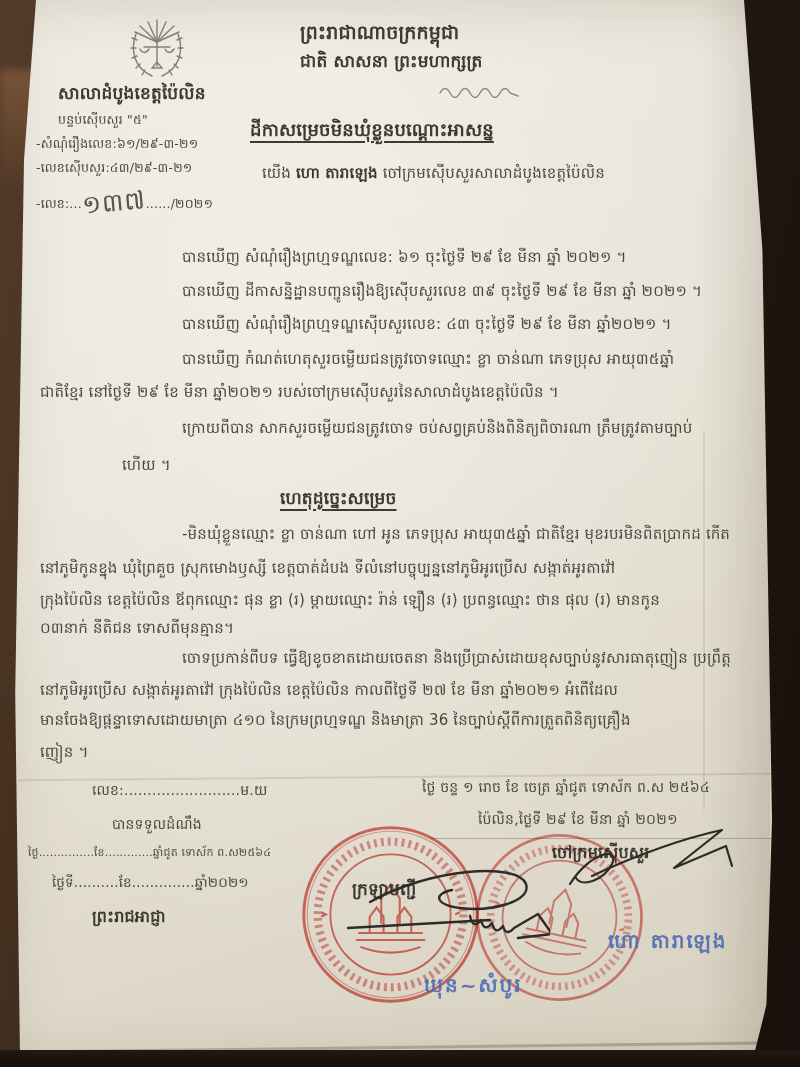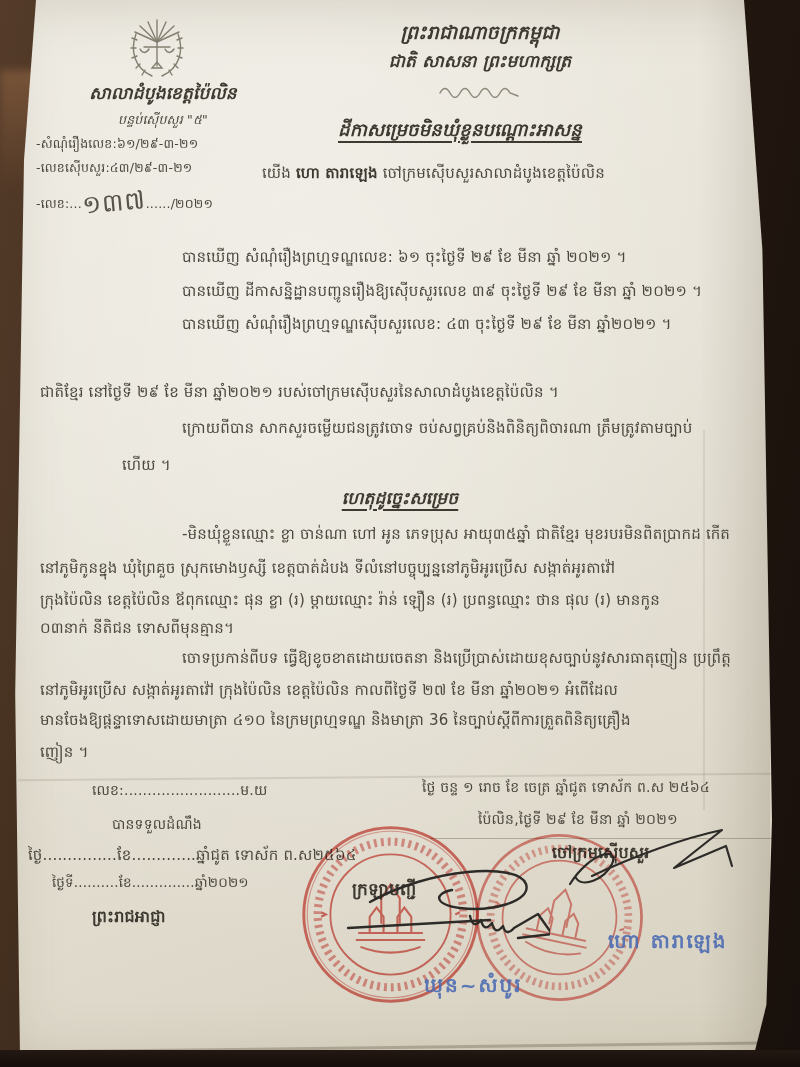--- a/index.html
+++ b/index.html
@@ -28,21 +28,21 @@
     background:linear-gradient(90deg,rgba(0,0,0,0),rgba(80,70,50,.14));}
   .crease{position:absolute;background:rgba(90,78,55,.14);}
   .crease.c1{left:18px;top:776px;width:760px;height:2px;transform:rotate(-0.5deg);}
   .crease.c2{left:10px;top:1046px;width:770px;height:3px;background:rgba(70,58,40,.28);transform:rotate(-0.7deg);}
   .crease.c3{left:703px;top:430px;width:2px;height:380px;background:rgba(80,70,50,.10);}
   .crease.c4{left:430px;top:838px;width:350px;height:1px;background:rgba(90,78,55,.35);}
 
   .t{position:absolute;color:#4b473e;font-size:15px;white-space:nowrap;letter-spacing:.2px;}
   .bold{font-weight:700;color:#3e3a31;}
   .small{font-size:12.5px;}
-  .center{text-align:center;font-style:italic;}
+  .center{}
   .u{text-decoration:underline;text-underline-offset:5px;text-decoration-thickness:1.5px;}
   .hand{font-size:25px;color:#57524a;display:inline-block;transform:rotate(-5deg) translateY(3px);
         font-weight:400;letter-spacing:1px;}
   .blue{color:#4e6cb3;font-weight:700;font-size:20px;letter-spacing:2px;opacity:.9;}
   .stamp{position:absolute;mix-blend-mode:multiply;}
   .sig{position:absolute;}
 </style>
 </head>
 <body>
 
@@ -94,37 +94,38 @@
       <path d="M2,9 q5,-9 10,0 q5,9 10,0 q5,-9 10,0 q5,9 10,0 q5,-9 10,0 q5,9 10,0 q5,-9 10,0 l8,3" stroke="#8d897b" stroke-width="1.5" fill="none" stroke-linecap="round"></path>
     </svg>
     <div class="t bold center u" style="left:250px;top:118px;width:420px;font-size:18px">ដីកាសម្រេចមិនឃុំខ្លួនបណ្ដោះអាសន្ន</div>
 
     <div class="t" style="left:262px;top:163px">
       <span>យើង </span><span class="bold">ហោ តារាឡេង</span><span> ចៅក្រមស៊ើបសួរសាលាដំបូងខេត្តប៉ៃលិន</span>
     </div>
     <div class="t" style="left:182px;top:247px;top:247px">បានឃើញ សំណុំរឿងព្រហ្មទណ្ឌលេខ: ៦១ ចុះថ្ងៃទី ២៩ ខែ មីនា ឆ្នាំ ២០២១ ។</div>
     <div class="t" style="left:182px;top:281px">បានឃើញ ដីកាសន្និដ្ឋានបញ្ជូនរឿងឱ្យស៊ើបសួរលេខ ៣៩ ចុះថ្ងៃទី ២៩ ខែ មីនា ឆ្នាំ ២០២១ ។</div>
     <div class="t" style="left:182px;top:314px">បានឃើញ សំណុំរឿងព្រហ្មទណ្ឌស៊ើបសួរលេខ: ៤៣ ចុះថ្ងៃទី ២៩ ខែ មីនា ឆ្នាំ២០២១ ។</div>
+    <div class="t" style="left:182px;top:349px">បានឃើញ កំណត់ហេតុសួរចម្លើយជនត្រូវចោទឈ្មោះ ខ្លា ចាន់ណា ភេទប្រុស អាយុ៣៥ឆ្នាំ</div>
     <div class="t" style="left:40px;top:382px">ជាតិខ្មែរ នៅថ្ងៃទី ២៩ ខែ មីនា ឆ្នាំ២០២១ របស់ចៅក្រមស៊ើបសួរនៃសាលាដំបូងខេត្តប៉ៃលិន ។</div>
     <div class="t" style="left:182px;top:418px">ក្រោយពីបាន សាកសួរចម្លើយជនត្រូវចោទ ចប់សព្វគ្រប់និងពិនិត្យពិចារណា ត្រឹមត្រូវតាមច្បាប់</div>
     <div class="t" style="left:122px;top:455px">ហើយ ។</div>
 
     <div class="t bold center u" style="left:280px;top:487px;width:240px;font-size:17px">ហេតុដូច្នេះសម្រេច</div>
     <div class="t" style="left:182px;top:524px">-មិនឃុំខ្លួនឈ្មោះ ខ្លា ចាន់ណា ហៅ អូន ភេទប្រុស អាយុ៣៥ឆ្នាំ ជាតិខ្មែរ មុខរបរមិនពិតប្រាកដ កើត</div>
     <div class="t" style="left:40px;top:558px">នៅភូមិកូនខ្នុង ឃុំព្រៃគួច ស្រុកមោងឫស្សី ខេត្តបាត់ដំបង ទីលំនៅបច្ចុប្បន្ននៅភូមិអូរប្រើស សង្កាត់អូរតាវ៉ៅ</div>
     <div class="t" style="left:40px;top:590px">ក្រុងប៉ៃលិន ខេត្តប៉ៃលិន ឪពុកឈ្មោះ ផុន ខ្លា (រ) ម្ដាយឈ្មោះ រ៉ាន់ ឡឿន (រ) ប្រពន្ធឈ្មោះ ថាន ផុល (រ) មានកូន</div>
     <div class="t" style="left:40px;top:618px">០៣នាក់ នីតិជន ទោសពីមុនគ្មាន។</div>
     <div class="t" style="left:182px;top:648px">ចោទប្រកាន់ពីបទ ធ្វើឱ្យខូចខាតដោយចេតនា និងប្រើប្រាស់ដោយខុសច្បាប់នូវសារធាតុញៀន ប្រព្រឹត្ត</div>
     <div class="t" style="left:40px;top:680px">នៅភូមិអូរប្រើស សង្កាត់អូរតាវ៉ៅ ក្រុងប៉ៃលិន ខេត្តប៉ៃលិន កាលពីថ្ងៃទី ២៧ ខែ មីនា ឆ្នាំ២០២១ អំពើដែល</div>
     <div class="t" style="left:40px;top:710px">មានចែងឱ្យផ្តន្ទាទោសដោយមាត្រា ៤១០ នៃក្រមព្រហ្មទណ្ឌ និងមាត្រា 36 នៃច្បាប់ស្ដីពីការត្រួតពិនិត្យគ្រឿង</div>
     <div class="t" style="left:40px;top:742px">ញៀន ។</div>
 
     <div class="t" style="left:92px;top:781px;font-size:14px">លេខ:.........................ម.យ</div>
     <div class="t" style="left:112px;top:815px;font-size:14px">បានទទួលដំណឹង</div>
-    <div class="t" style="left:28px;top:845px;font-size:15px">ថ្ងៃ...............ខែ.............ឆ្នាំជូត ទោស័ក ព.ស២៥៦៤</div>
+    <div class="t" style="left:28px;top:845px;font-size:11px">ថ្ងៃ...............ខែ.............ឆ្នាំជូត ទោស័ក ព.ស២៥៦៤</div>
     <div class="t" style="left:52px;top:874px;font-size:13.5px">ថ្ងៃទី..........ខែ..............ឆ្នាំ២០២១</div>
     <div class="t bold" style="left:92px;top:906px;font-size:16px">ព្រះរាជអាជ្ញា</div>
 
     <div class="t" style="left:422px;top:778px;font-size:14px">ថ្ងៃ ចន្ទ ១ រោច ខែ ចេត្រ ឆ្នាំជូត ទោស័ក ព.ស ២៥៦៤</div>
     <div class="t" style="left:478px;top:810px;font-size:14px">ប៉ៃលិន,ថ្ងៃទី ២៩ ខែ មីនា ឆ្នាំ ២០២១</div>
     <div class="t bold" style="left:552px;top:842px;font-size:16px">ចៅក្រមស៊ើបសួរ</div>
 
     <svg class="stamp" style="left:298px;top:822px;opacity:.82" width="185" height="185" viewBox="0 0 160 160">
       <g stroke="#d9564e" fill="none">
         <circle cx="80" cy="80" r="75" stroke-width="2.5"></circle>

